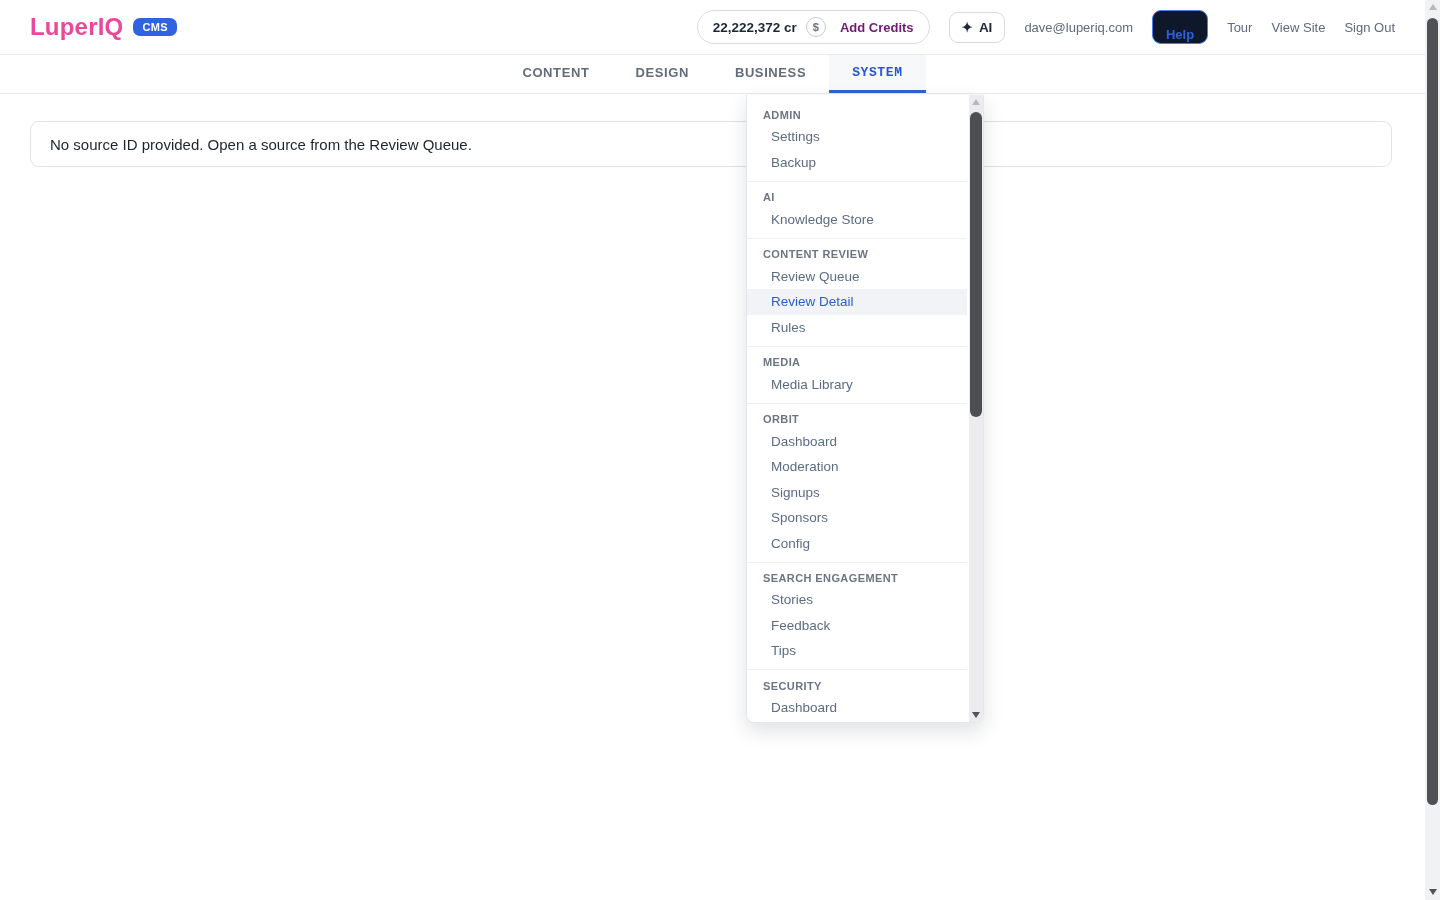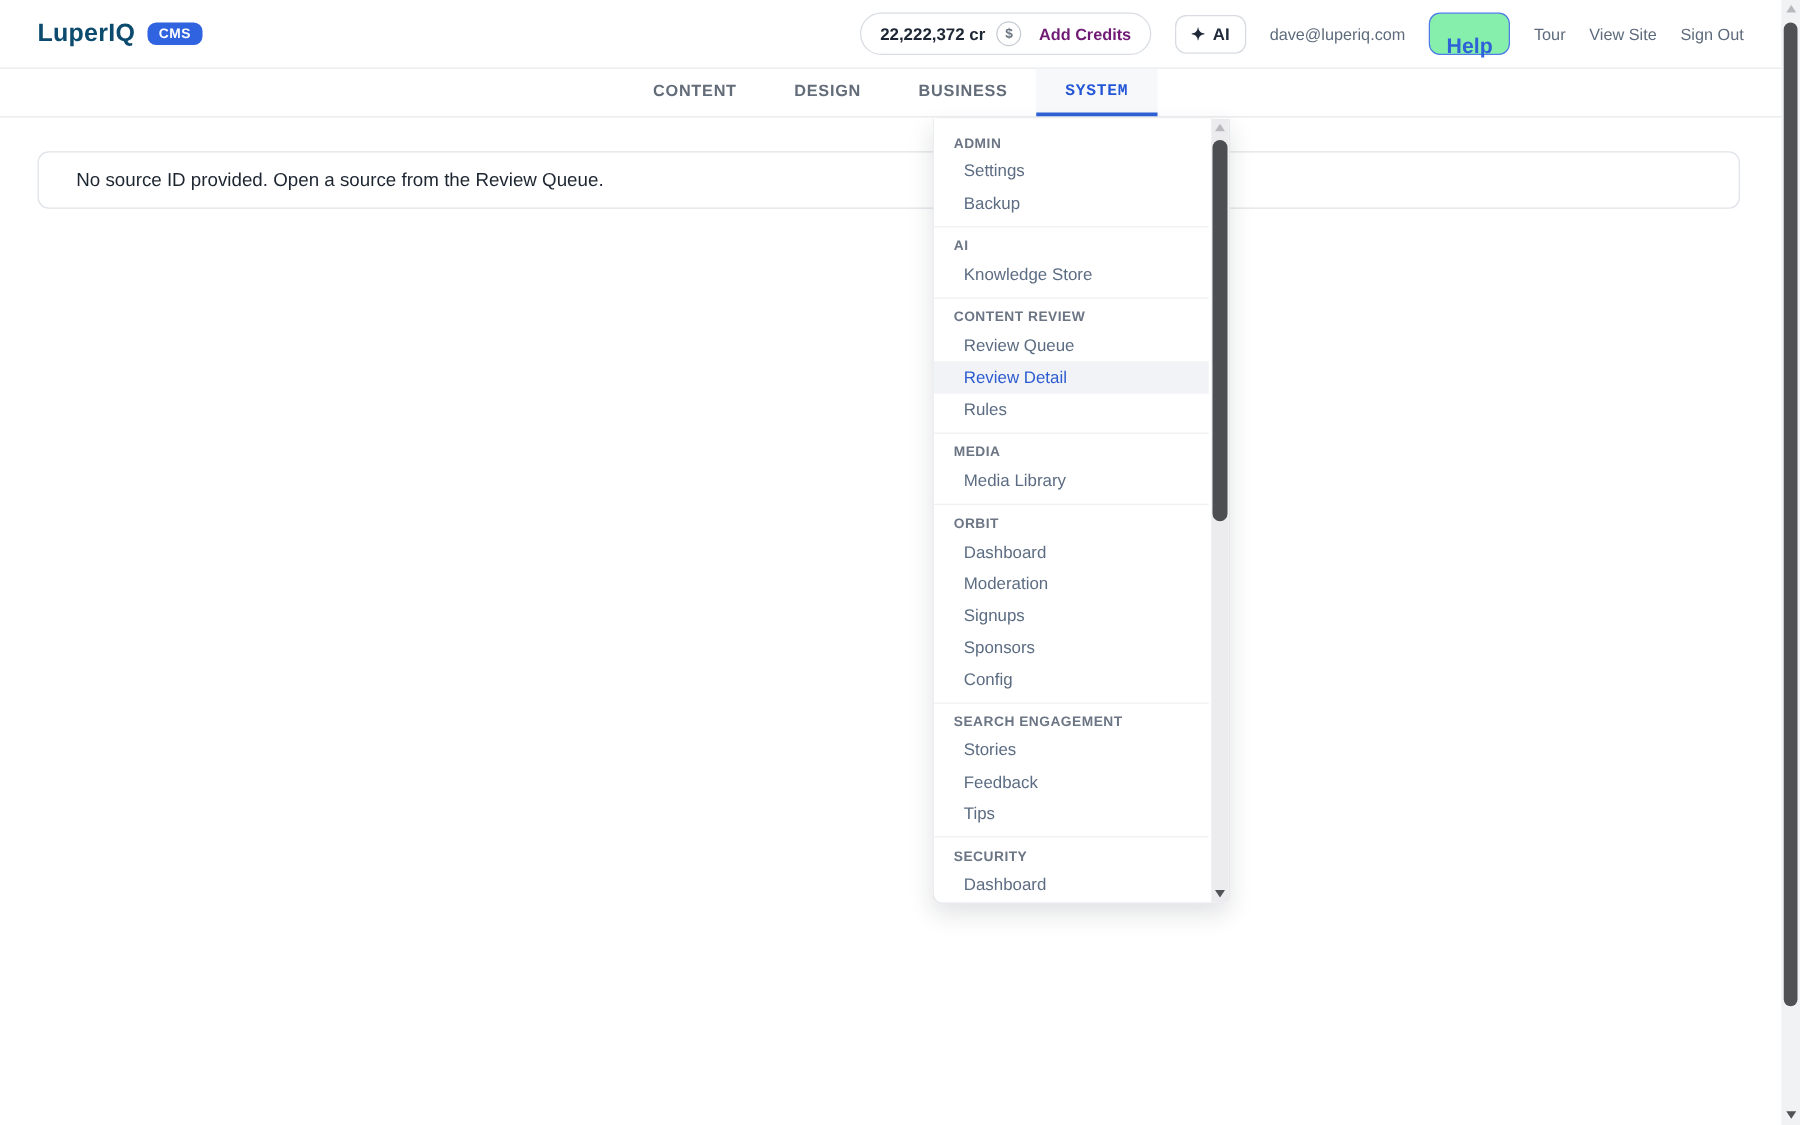--- a/index.html
+++ b/index.html
@@ -4,51 +4,51 @@
 <style>
   * { margin:0; padding:0; box-sizing:border-box; }
   html,body { width:1440px; height:900px; overflow:hidden; background:#fff;
               font-family:"Liberation Sans", sans-serif; }
   .page { position:absolute; left:0; top:0; width:1425px; height:900px; background:#fff; }
 
   
   .top-bar { height:55px; border-bottom:1px solid #e7e9ec; display:flex;
              align-items:center; justify-content:space-between; padding:0 30px; }
   .brand { display:flex; align-items:center; }
-  .logo { font-size:20px; font-weight:bold; color:#0c4a6e; letter-spacing:.2px; }
+  .logo { font-size:24px; font-weight:bold; color:#ec4899; letter-spacing:.2px; }
   .badge { background:#2f63e0; color:#fff; font-size:11px; font-weight:bold;
            padding:3px 9px; border-radius:7px; margin-left:10px; letter-spacing:.4px; }
   .top-right { display:flex; align-items:center; gap:19px; font-size:13px; }
   .credits-pill { display:flex; align-items:center; height:34px; border:1px solid #d8dce2;
                   border-radius:17px; padding:12px 15px; gap:9px; background:#fff; cursor:pointer; }
   .credits-amount { font-weight:bold; color:#1d2634; font-size:13.5px; }
   .dollar-icon { width:20px; height:20px; border:1px solid #c6cbd3; border-radius:50%;
                  display:flex; align-items:center; justify-content:center;
                  font-size:11px; color:#6a7482; font-weight:bold; }
   .add-credits { font-weight:bold; color:#701a75; margin-left:5px; }
   .ai-btn { display:flex; align-items:center; gap:6px; height:31px; border:1px solid #d8dce2;
             border-radius:9px; background:#fff; font-weight:bold; font-size:13.5px;
             color:#20293a; padding:0 12px; cursor:pointer;
             font-family:"Liberation Sans", sans-serif; }
   .email { color:#5e6b7c; }
   .help-btn { height:27px; padding:16px 13px; border:1.5px solid #4d7ce8; border-radius:9px;
-              background:#86efac; color:#2f62d8; font-weight:bold; font-size:17px; cursor:pointer;
+              background:#0f172a; color:#2f62d8; font-weight:bold; font-size:13px; cursor:pointer;
               font-family:"Liberation Sans", sans-serif; }
   .toplink { color:#5e6b7c; cursor:pointer; text-decoration:none; }
 
   
   .primary-nav { height:39px; border-bottom:1px solid #e7e9ec; display:flex;
                  justify-content:center; }
   .tab { display:flex; align-items:center; padding:0 23px; font-size:13px; font-weight:bold;
          letter-spacing:.6px; color:#636c79; border-bottom:3px solid transparent; cursor:pointer; }
   .tab.active { color:#2457d6; background:#f7f8fa; border-bottom-color:#2f62d8;font-family:Liberation Mono, monospace; }
 
   
   .notice { margin:27px 33px 0 30px; height:46px; border:1px solid #dfe3e8; border-radius:9px;
-            display:flex; align-items:center; padding:0 30px; font-size:15px; color:#1c2530;
+            display:flex; align-items:center; padding:0 19px; font-size:15px; color:#1c2530;
             background:#fff; }
 
   
   .dropdown { position:absolute; left:746px; top:95px; width:238px; height:628px;
               background:#fff; border:1px solid #e4e7ec; border-top:none;
               border-radius:0 0 8px 8px; box-shadow:0 8px 20px rgba(20,30,50,.13);
               overflow:hidden; z-index:10; }
   .dd-content { position:absolute; left:0; top:0; right:16px; padding-top:10px; }
   .dd-header { padding:4px 16px 3px; font-size:11px; line-height:12.4px; font-weight:bold;
                color:#6b7584; letter-spacing:.4px; }

